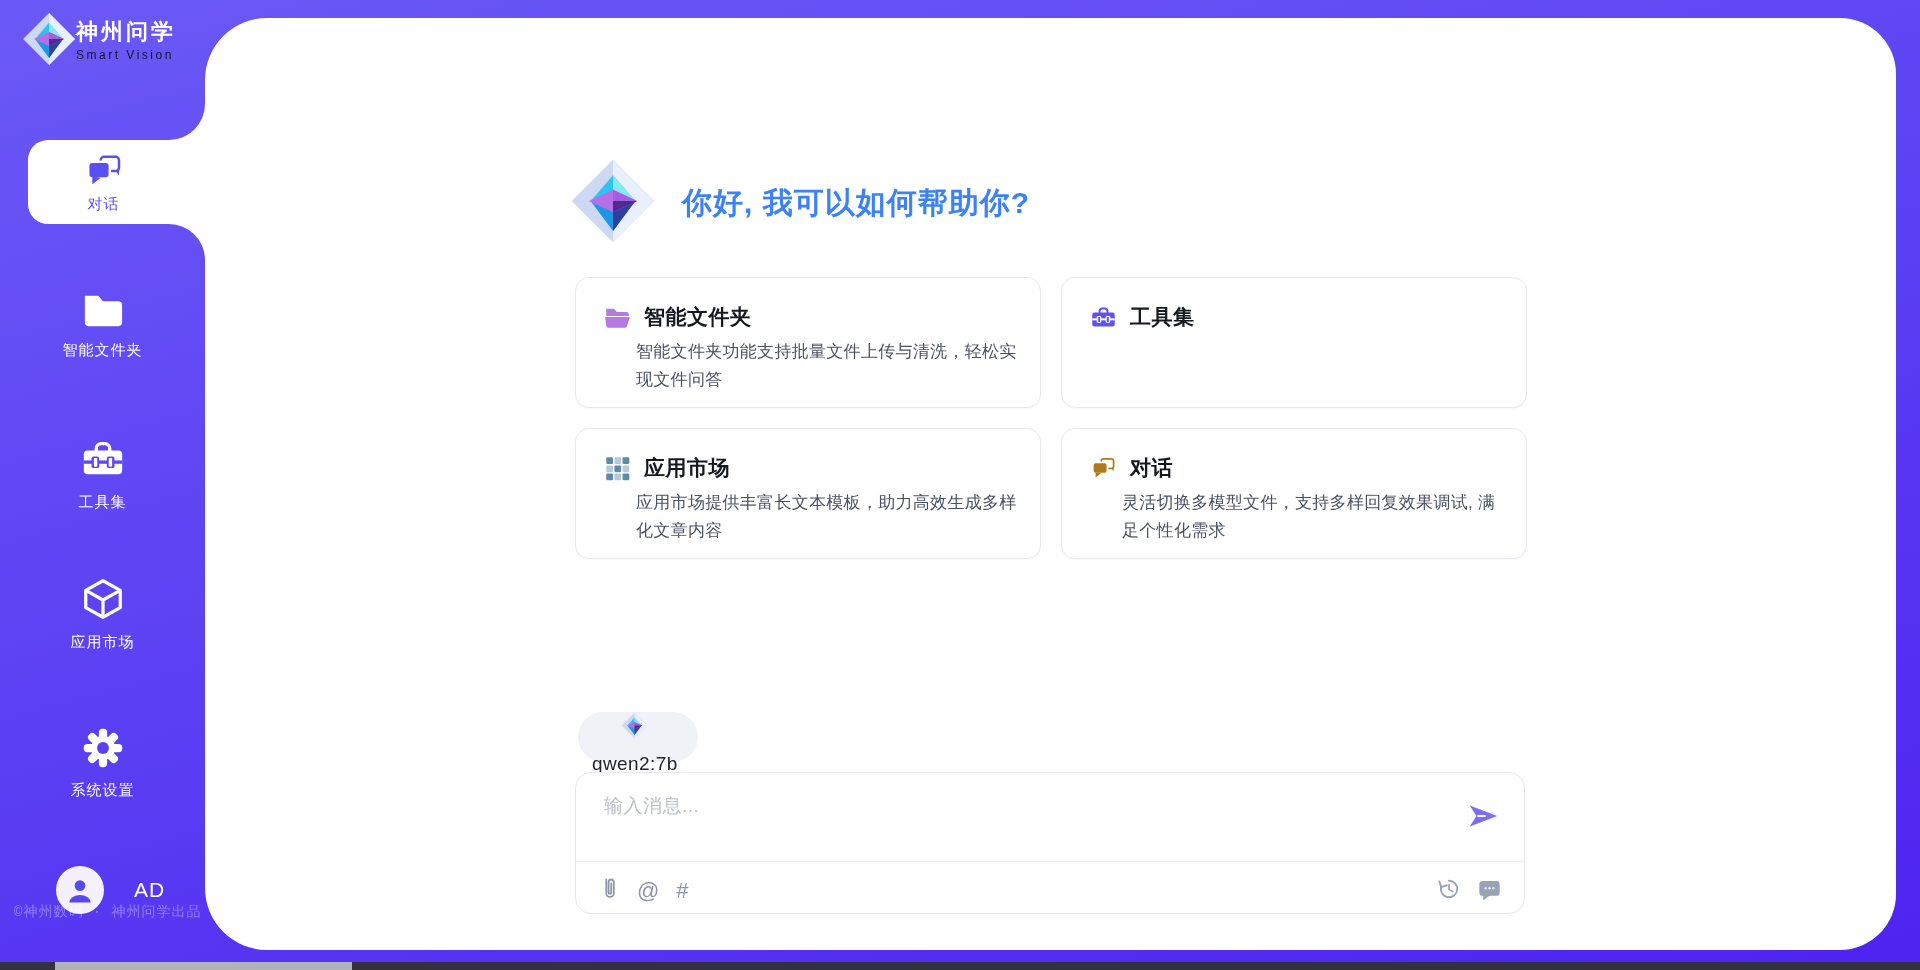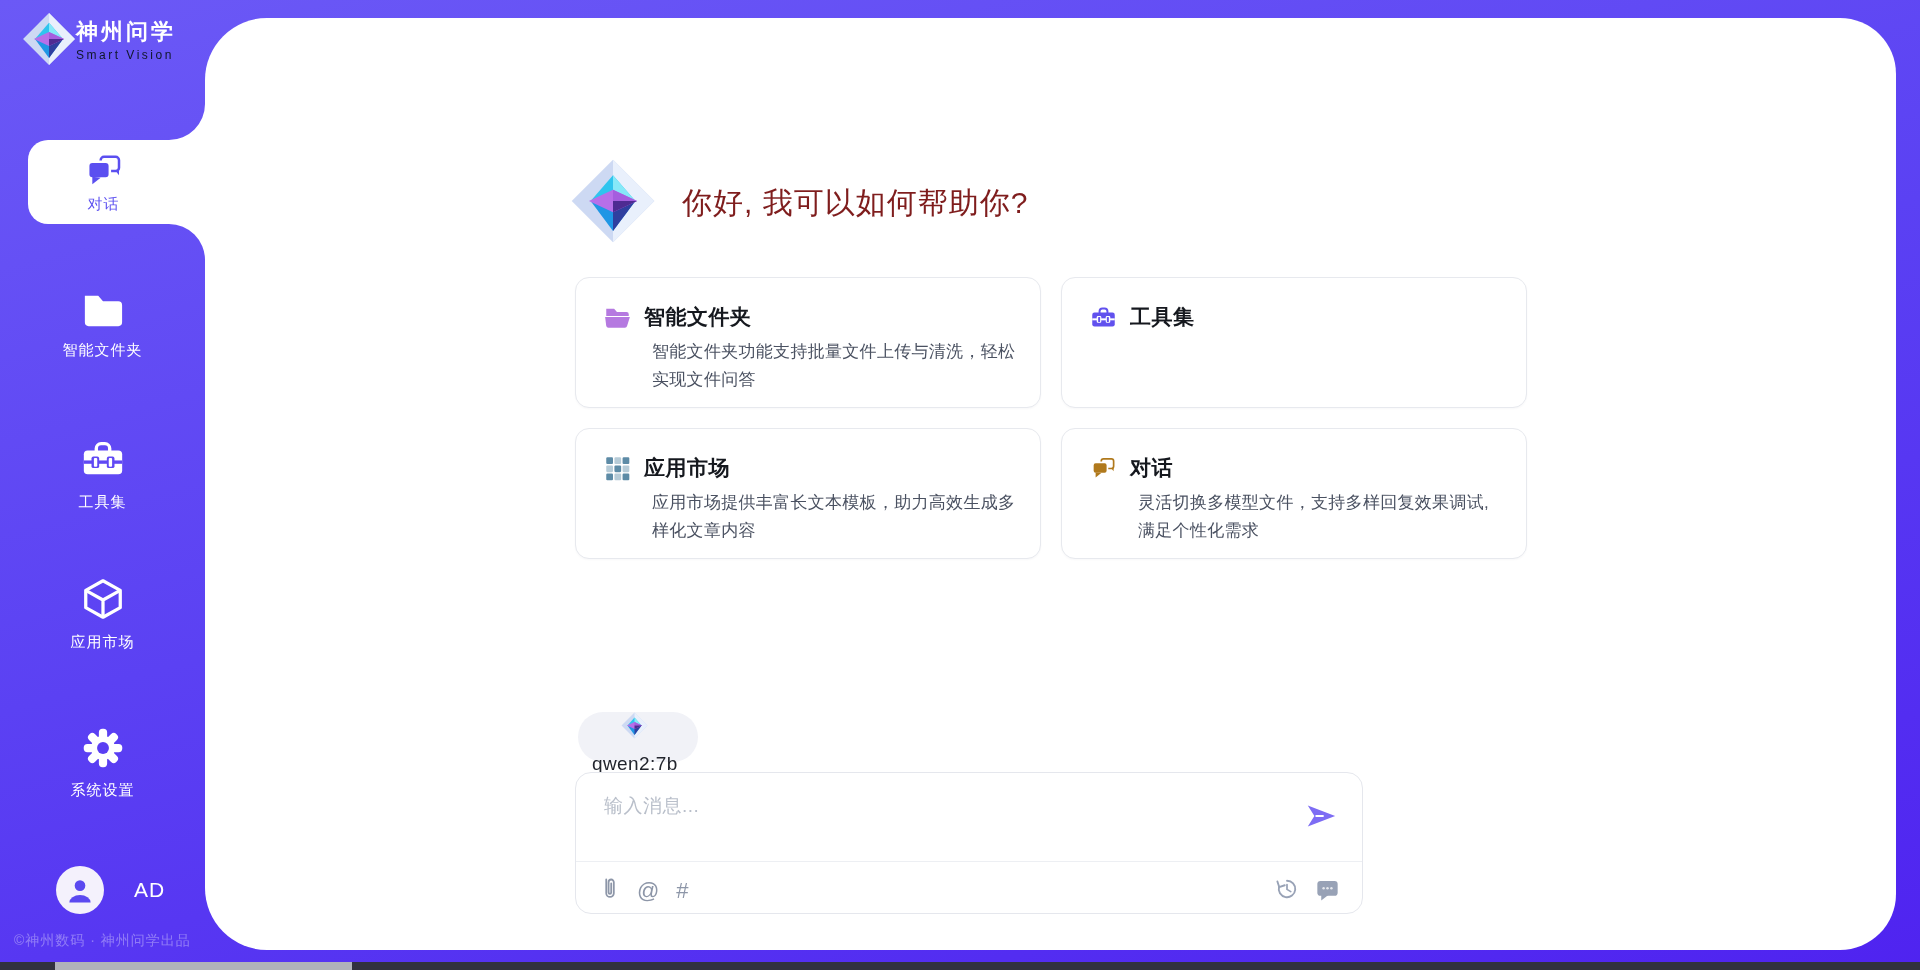--- a/index.html
+++ b/index.html
@@ -38,51 +38,51 @@
     left:0;width:205px;display:flex;flex-direction:column;align-items:center;
     gap:7px;z-index:2;cursor:pointer;color:#fff;
   }
   .nav-item .nav-icon{color:#fff;}
   .nav-label{font-size:15px;letter-spacing:1px;font-weight:500;}
   .nav-icon{display:block;}
 
   .user-row{left:56px;top:866px;display:flex;align-items:center;gap:30px;z-index:2;cursor:pointer;}
   .avatar{width:48px;height:48px;border-radius:50%;background:#f4f1fc;display:flex;align-items:center;justify-content:center;overflow:hidden;}
   .user-name{color:#fff;font-size:21px;letter-spacing:1px;}
-  .copyright{left:14px;top:932px;color:rgba(255,255,255,0.34);font-size:14px;letter-spacing:1px;z-index:2;}
+  .copyright{left:14px;top:903px;color:rgba(255,255,255,0.34);font-size:14px;letter-spacing:1px;z-index:2;font-family:Liberation Mono, monospace;}
 
   
   .greeting{left:570px;top:158px;display:flex;align-items:center;gap:26px;z-index:2;}
-  .greeting h1{margin:0;font-size:30px;font-weight:normal;color:#7f1d1d;letter-spacing:1px;}
+  .greeting h1{margin:0;font-size:30px;font-weight:bold;color:#3b82f6;letter-spacing:1px;}
 
   
   .cards{left:575px;top:277px;display:grid;grid-template-columns:466px 466px;grid-auto-rows:131px;gap:20px;z-index:2;}
   .card{
     position:relative;background:#fff;border:1px solid #e7e9ee;border-radius:14px;
     box-shadow:0 1px 2px rgba(30,35,60,0.03);box-sizing:border-box;cursor:pointer;
   }
   .card .card-icon{position:absolute;left:28px;top:26px;}
   .card .card-title{position:absolute;left:68px;top:25px;font-size:21px;font-weight:bold;color:#15181e;letter-spacing:0.5px;}
-  .card .card-desc{position:absolute;left:76px;top:60px;right:22px;font-size:17px;line-height:27.5px;color:#4a5161;letter-spacing:0.3px;}
+  .card .card-desc{position:absolute;left:60px;top:60px;right:22px;font-size:17px;line-height:27.5px;color:#4a5161;letter-spacing:0.3px;}
   .c-orchid{color:#b579e0;}
   .c-violet{color:#6151ee;}
   .c-slate{color:#5d8ba6;}
   .c-amber{color:#b0791c;}
 
   
   .model-pill{
     left:578px;top:712px;height:50px;display:inline-flex;align-items:center;gap:10px;
     background:#f1f2f7;border-radius:26px;padding:0 20px 0 14px;z-index:2;cursor:pointer;flex-direction:column;
   }
   .model-name{font-size:19px;color:#22252d;letter-spacing:0.4px;}
   .model-pill .chev{color:#3c4048;margin-left:2px;}
 
   
   .composer{
-    left:575px;top:772px;width:788px;height:142px;background:#fff;
+    left:575px;top:772px;width:950px;height:142px;background:#fff;
     border:1.5px solid #e5e7ed;border-radius:16px;box-sizing:border-box;z-index:2;
   }
   .composer textarea{
     position:absolute;left:26px;top:18px;width:820px;height:60px;border:none;outline:none;
     resize:none;font-family:inherit;font-size:19px;color:#333;background:transparent;letter-spacing:0.5px;
   }
   .composer textarea::placeholder{color:#b9bfca;}
   .send-btn{position:absolute;right:20px;top:22px;border:none;background:none;padding:4px;cursor:pointer;color:#7d6cf4;}
   .composer-divider{position:absolute;left:0;right:0;top:88px;border-top:1px solid #edeff3;}
   .composer-left{position:absolute;left:22px;top:100px;height:36px;display:flex;align-items:center;gap:17px;color:#8d96a8;}

